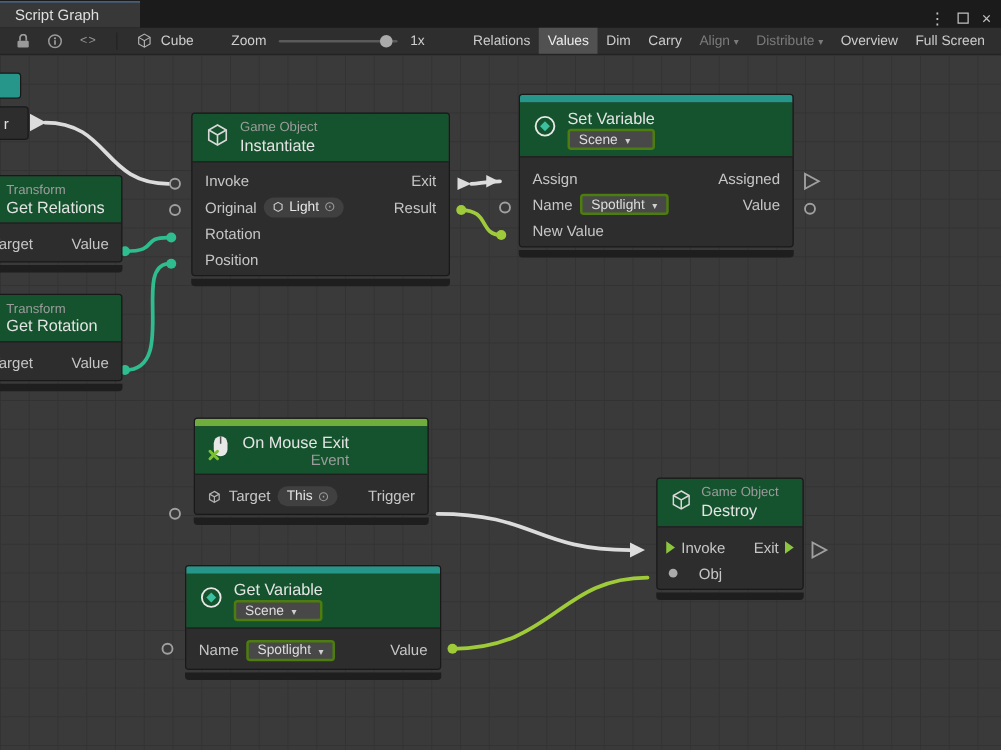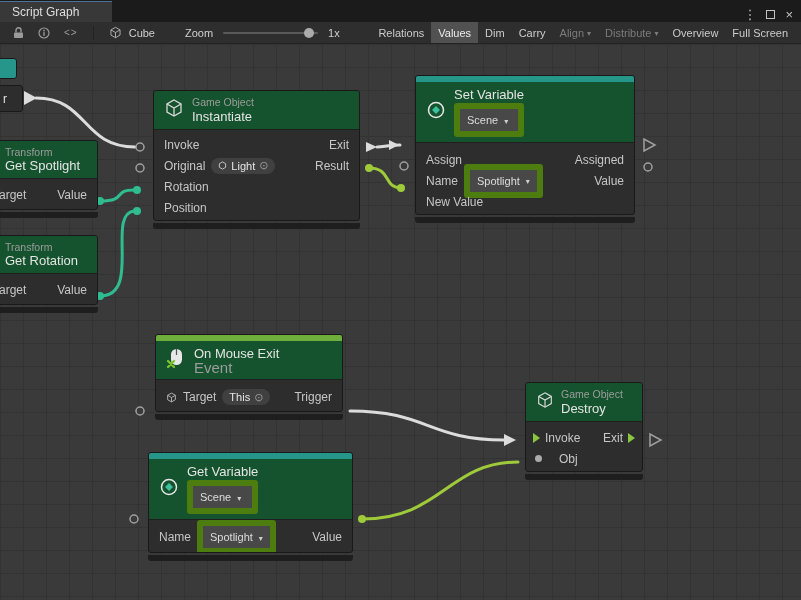--- a/index.html
+++ b/index.html
@@ -50,31 +50,31 @@
   
   .node { position:absolute; z-index:2; }
   .n-main { background:#2D2D2D; border:1px solid #191919; border-radius:3px; overflow:hidden; }
   .n-strip { height:6px; }
   .n-strip.teal { background:#26968A; }
   .n-strip.green { background:#6FAE3C; }
   .n-head { background:#14532d; display:flex; align-items:center; gap:8px; padding:5px 10px; }
   .n-head .col { display:flex; flex-direction:column; gap:1px; }
   .cat { font-size:10.5px; color:#9C9C9C; line-height:12px; }
   .title { font-size:13px; color:#E4E4E4; line-height:15px; }
-  .subtitle { font-size:15px; color:#9C9C9C; line-height:12px; }
+  .subtitle { font-size:12px; color:#9C9C9C; line-height:12px;text-align:right; }
   .n-body { border-top:1px solid #1F1F1F; padding:4px 0 2px 0; }
   .row { height:21px; display:flex; align-items:center; padding:0 10px; font-size:12px; color:#C6C6C6; gap:6px; }
   .row .right { margin-left:auto; }
   .n-shadow { height:6px; background:#1C1C1C; margin-top:2px; border-radius:0 0 3px 3px; opacity:.9; }
 
   .pill { display:inline-flex; align-items:center; gap:4px; background:#404040; border-radius:9px;
     padding:1px 7px; font-size:11px; color:#E6E6E6; height:16px; }
   .picker { color:#9A9A9A; font-size:11px; }
-  .dd { display:inline-flex; align-items:center; gap:6px; background:#484848; border:6px solid #4d7c0f;
-    border-radius:3px; padding:1px 7px; font-size:11px; color:#DDDDDD; height:34px; }
+  .dd { display:inline-flex; align-items:center; gap:6px; background:#484848; border:2px solid #4d7c0f;
+    border-radius:3px; padding:1px 7px; font-size:11px; color:#DDDDDD; height:17px; }
   .dd .caret { font-size:8px; color:#CFCFCF; position:relative; top:1px; }
 
   .arrow-green { width:0; height:0; border-left:7px solid #8CC63F;
     border-top:5px solid transparent; border-bottom:5px solid transparent; display:inline-block; }
   .dot-gray { width:7px; height:7px; border-radius:50%; background:#ABABAB; display:inline-block; }
 
   
   .frag-teal { position:absolute; left:-30px; top:14px; width:47px; height:21px; background:#26968A;
     border:1px solid #191919; border-radius:3px; z-index:2; }
   .frag-gray { position:absolute; left:-40px; top:41px; width:63px; height:27px; background:#2D2D2D;
@@ -199,21 +199,21 @@
 
     <div class="frag-teal"></div>
     <div class="frag-gray">
       <span>r</span>
     </div>
 
     <div class="node" style="left:-20px; top:96px; width:118px;">
       <div class="n-main">
         <div class="n-head" style="padding-left:24px; display:block;">
           <div class="cat">Transform</div>
-          <div class="title">Get Spotlight</div>
+          <div class="title">Get Relations</div>
         </div>
         <div class="n-body">
           <div class="row" style="height:24px; padding-left:12px;">
             <span>Target</span>
             <span class="right">Value</span>
           </div>
         </div>
       </div>
       <div class="n-shadow"></div>
     </div>

